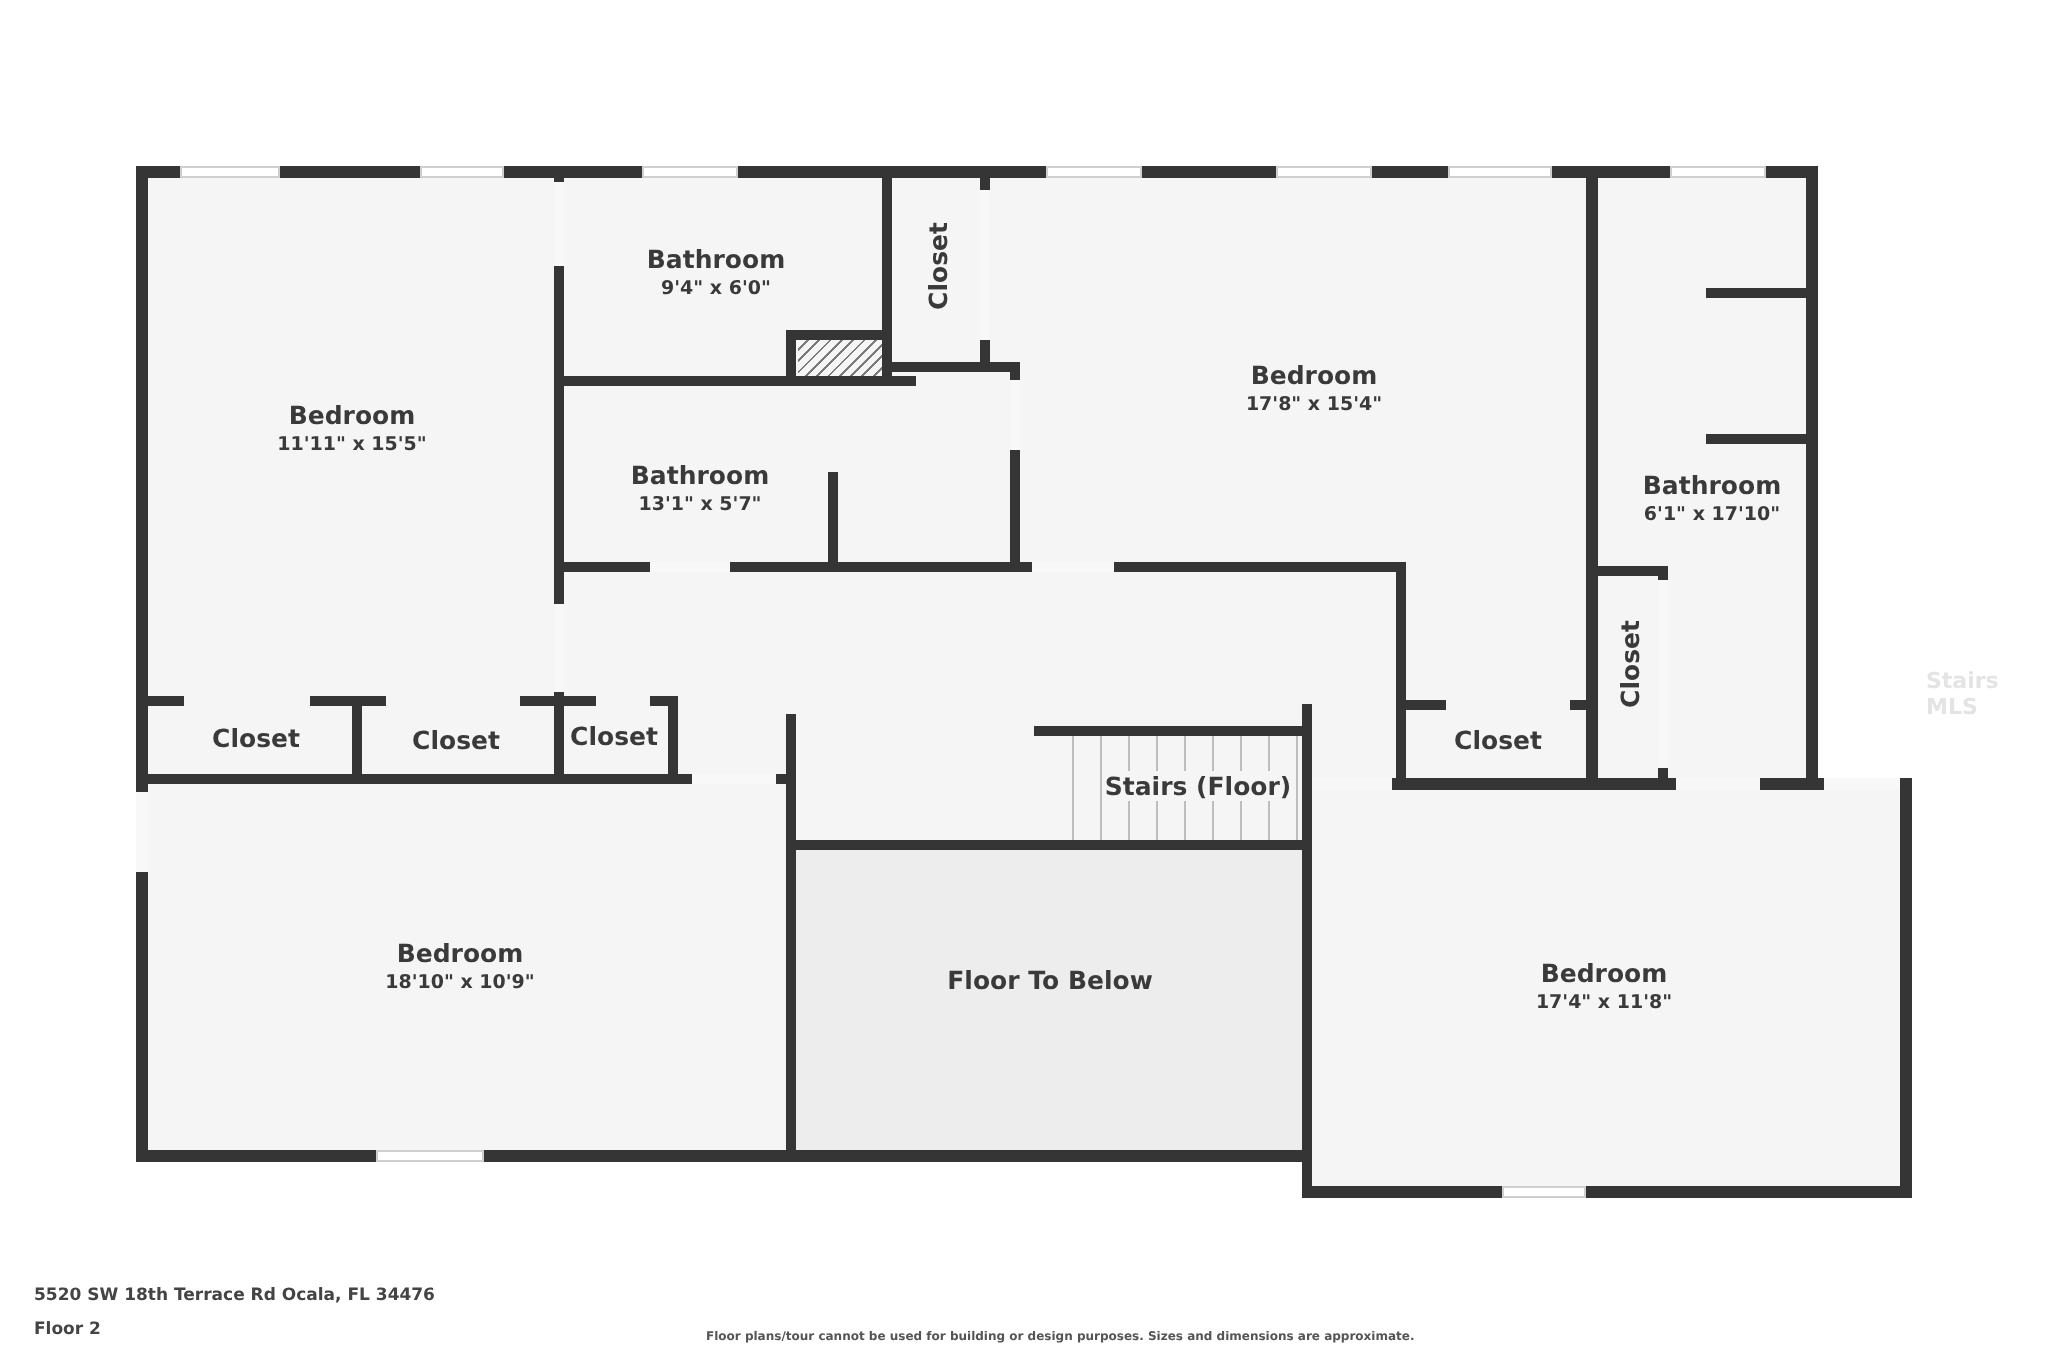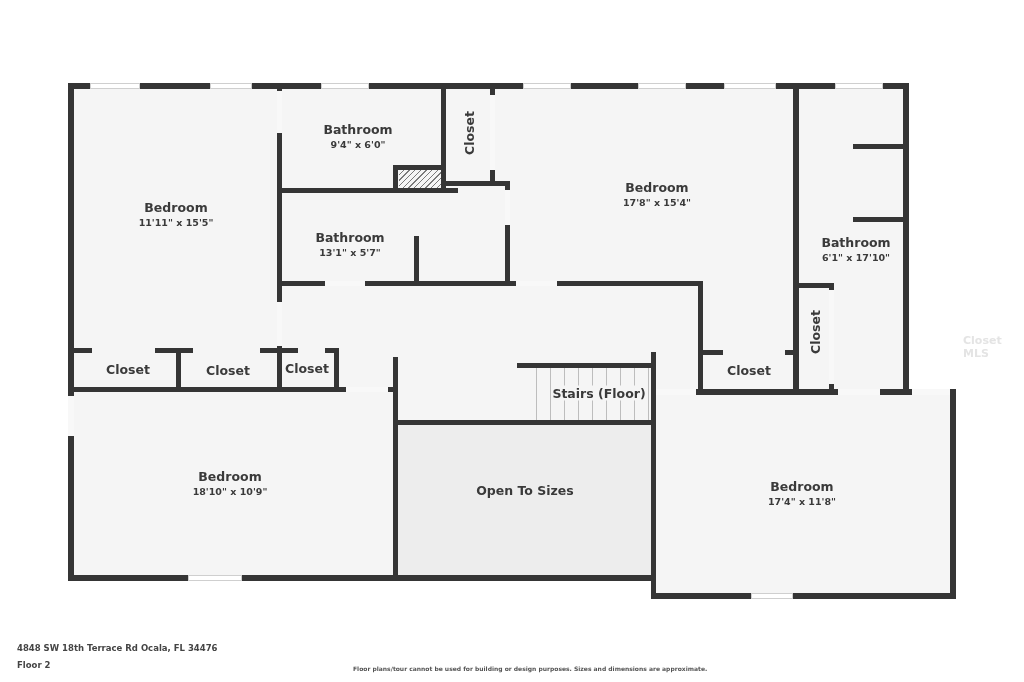--- a/index.html
+++ b/index.html
@@ -143,28 +143,28 @@
   <div class="lbl" style="left:228px;top:370px;">
     <span class="name">Closet</span>
   </div>
   <div class="lbl" style="left:307px;top:368px;">
     <span class="name">Closet</span>
   </div>
   <div class="lbl" style="left:599px;top:393px;">
     <span class="name" style="background:#f5f5f5;">Stairs (Floor)</span>
   </div>
   <div class="lbl" style="left:525px;top:490px;">
-    <span class="name">Open To Sizes</span>
+    <span class="name">Floor To Below</span>
   </div>
   <div class="lbl" style="left:230px;top:483px;">
     <span class="name">Bedroom</span>
     <span class="dim">18'10" x 10'9"</span>
   </div>
   <div class="lbl" style="left:802px;top:493px;">
     <span class="name">Bedroom</span>
     <span class="dim">17'4" x 11'8"</span>
   </div>
 
-  <div class="wm">Closet MLS</div>
-  <div class="footer addr">4848 SW 18th Terrace Rd Ocala, FL 34476</div>
+  <div class="wm">Stairs MLS</div>
+  <div class="footer addr">5520 SW 18th Terrace Rd Ocala, FL 34476</div>
   <div class="footer floorlbl">Floor 2</div>
   <div class="footer disclaimer">Floor plans/tour cannot be used for building or design purposes. Sizes and dimensions are approximate.</div>
 </div>
 
 </body></html>

